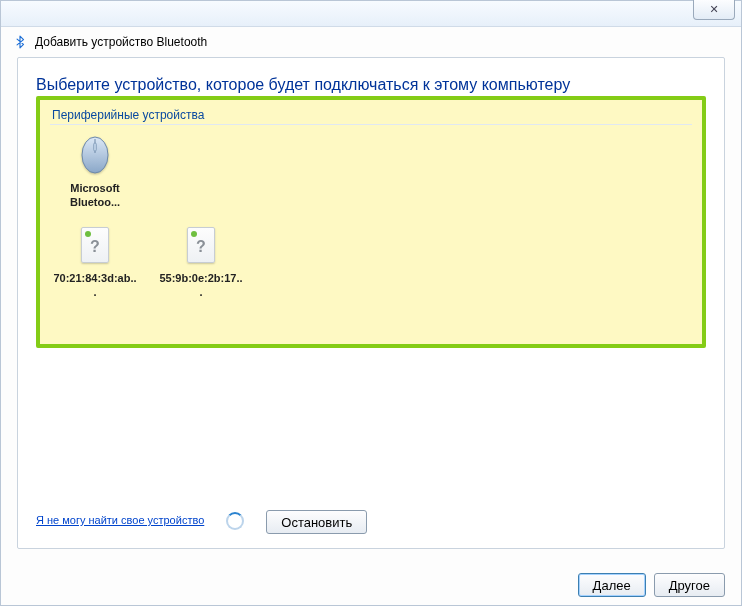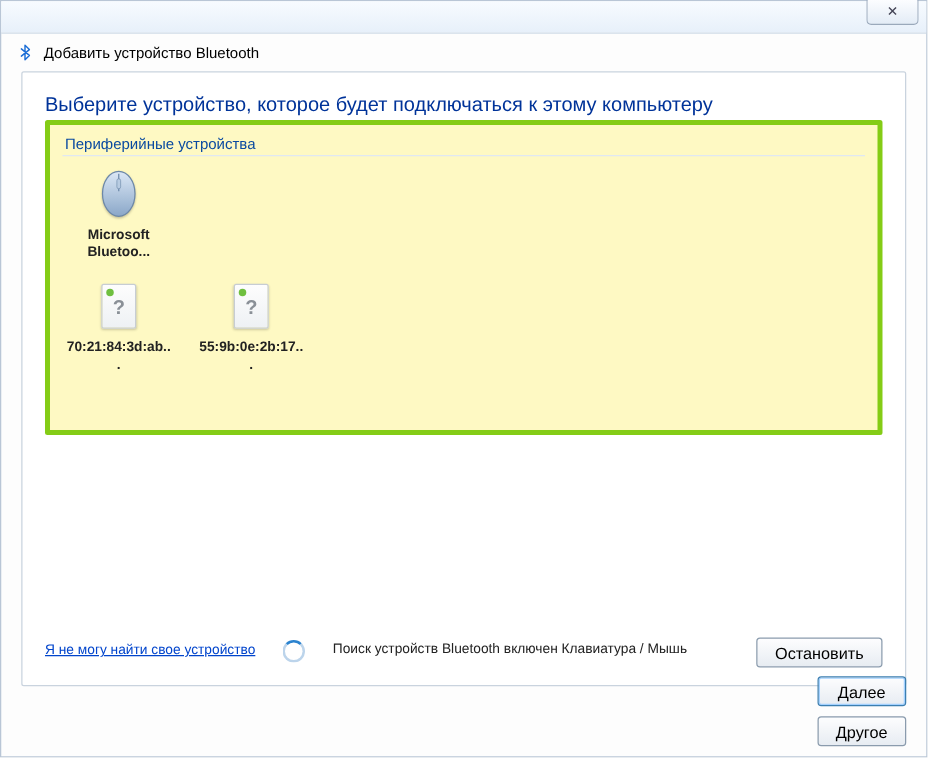--- a/index.html
+++ b/index.html
@@ -151,21 +151,20 @@
     .btn-default {
       border-color:#3c7fb1;
       box-shadow: 0 0 0 1px #a3d1ff inset;
     }
     .bottom-buttons {
       position:absolute;
       right:16px;
       bottom:8px;
       display:flex;
       gap:8px;
-      flex-direction:column;
     }
     
     .mouse-svg { filter: drop-shadow(0 1px 1px rgba(0,0,0,.25)); }
     
     .unknown-dev {
       width:28px; height:36px;
       border:1px solid #c7cdd3;
       border-radius:2px;
       background: linear-gradient(#fdfdfd,#eef1f4);
       position:relative;
@@ -240,21 +239,20 @@
           </div>
           <div class="device-label">55:9b:0e:2b:17...</div>
         </div>
       </div>
 
     </div>
 
     <div class="footer-row">
       <a class="help-link">Я не могу найти свое устройство</a>
       <div class="spinner"></div>
-      <div class="status-text">Поиск устройств Bluetooth включен Клавиатура / Мышь</div>
       <button class="btn">Остановить</button>
     </div>
 
   </div>
 
   <div class="bottom-buttons">
     <button class="btn btn-default">Далее</button>
     <button class="btn">Другое</button>
   </div>
 

